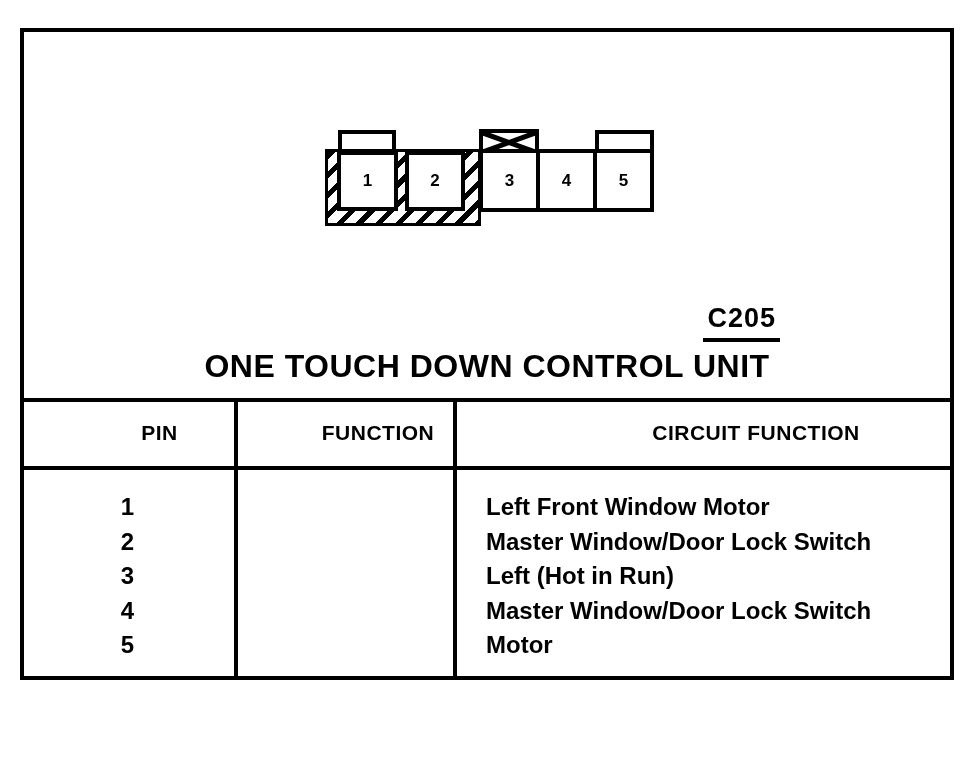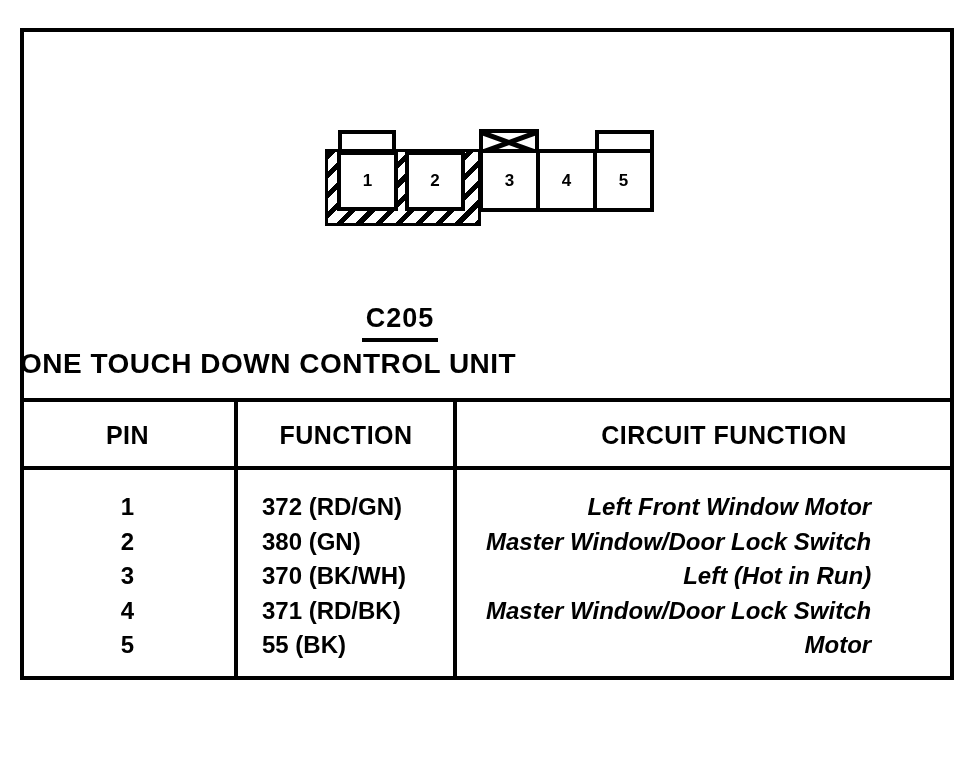--- a/index.html
+++ b/index.html
@@ -70,64 +70,66 @@
     font-weight: bold;
     font-size: 17px;
   }
   .row-345 .sub-cell + .sub-cell { border-left: 4px solid #000; }
 
   
   .c205-wrap {
     position: absolute;
     left: 20px; top: 303px;
     width: 760px;
-    text-align: center;
+    text-align: right;
   }
   .c205 {
     display: inline-block;
     font-weight: bold;
     font-size: 27px;
     letter-spacing: 1px;
     border-bottom: 4px solid #000;
     padding: 0 4px 4px 4px;
   }
   .diagram-title {
     position: absolute;
     left: 20px; top: 348px;
     width: 934px;
+    text-align: center;
     font-weight: bold;
-    font-size: 28px;
+    font-size: 32px;
     letter-spacing: 0.5px;
   }
 
   
   .rule { position: absolute; background: #000; }
   .h-table-top      { left: 20px; top: 398px; width: 934px; height: 4px; }
   .h-header-bottom  { left: 20px; top: 466px; width: 934px; height: 4px; }
   .v-col-1 { left: 234px; top: 398px; width: 4px; height: 282px; }
   .v-col-2 { left: 453px; top: 398px; width: 4px; height: 282px; }
 
   
   .th {
     position: absolute;
     top: 421px;
     font-weight: bold;
-    font-size: 25px;
+    font-size: 21px;
     letter-spacing: 0.5px;
     text-align: center;
+    margin-left: 32px;
   }
   .th-pin      { left: 20px;  width: 215px; }
   .th-circuit  { left: 238px; width: 216px; }
   .th-function { left: 457px; width: 497px; padding-left: 37px; }
 
   .body-col { position: absolute; top: 490px; font-weight: bold; font-size: 24px; }
   .body-col .line { height: 34.6px; line-height: 34.6px; white-space: nowrap; }
   .col-pin      { left: 20px;  width: 215px; text-align: center; }
   .col-circuit  { left: 262px; text-align: left; }
-  .col-function { left: 486px; text-align: right; font-style: italic; }
+  .col-function { left: 486px; text-align: left; }
 </style>
 </head>
 <body>
 
 <div class="page">
 
   <div class="frame"></div>
 
   <div>
     <div class="tab" style="left:338px; top:130px; width:58px; height:25px;"></div>
@@ -174,27 +176,20 @@
   <div class="th th-circuit">FUNCTION</div>
   <div class="th th-function">CIRCUIT FUNCTION</div>
 
   <div class="body-col col-pin">
     <div class="line">1</div>
     <div class="line">2</div>
     <div class="line">3</div>
     <div class="line">4</div>
     <div class="line">5</div>
   </div>
-  <div class="body-col col-circuit">
-    <div class="line">372 (RD/GN)</div>
-    <div class="line">380 (GN)</div>
-    <div class="line">370 (BK/WH)</div>
-    <div class="line">371 (RD/BK)</div>
-    <div class="line">55 (BK)</div>
-  </div>
   <div class="body-col col-function">
     <div class="line">Left Front Window Motor</div>
     <div class="line">Master Window/Door Lock Switch</div>
     <div class="line">Left (Hot in Run)</div>
     <div class="line">Master Window/Door Lock Switch</div>
     <div class="line">Motor</div>
   </div>
 
 </div>
 

